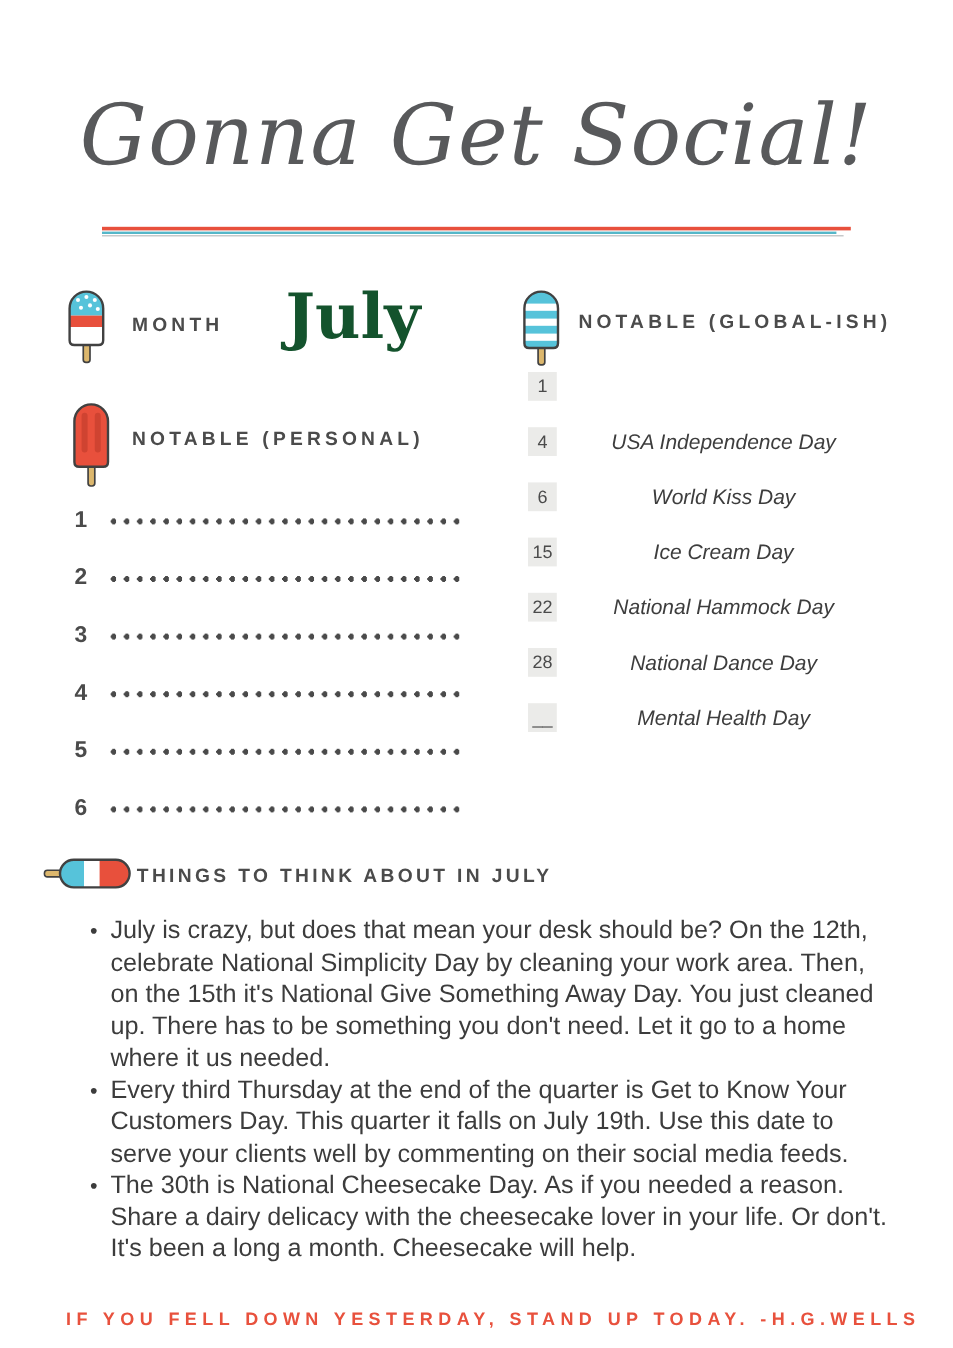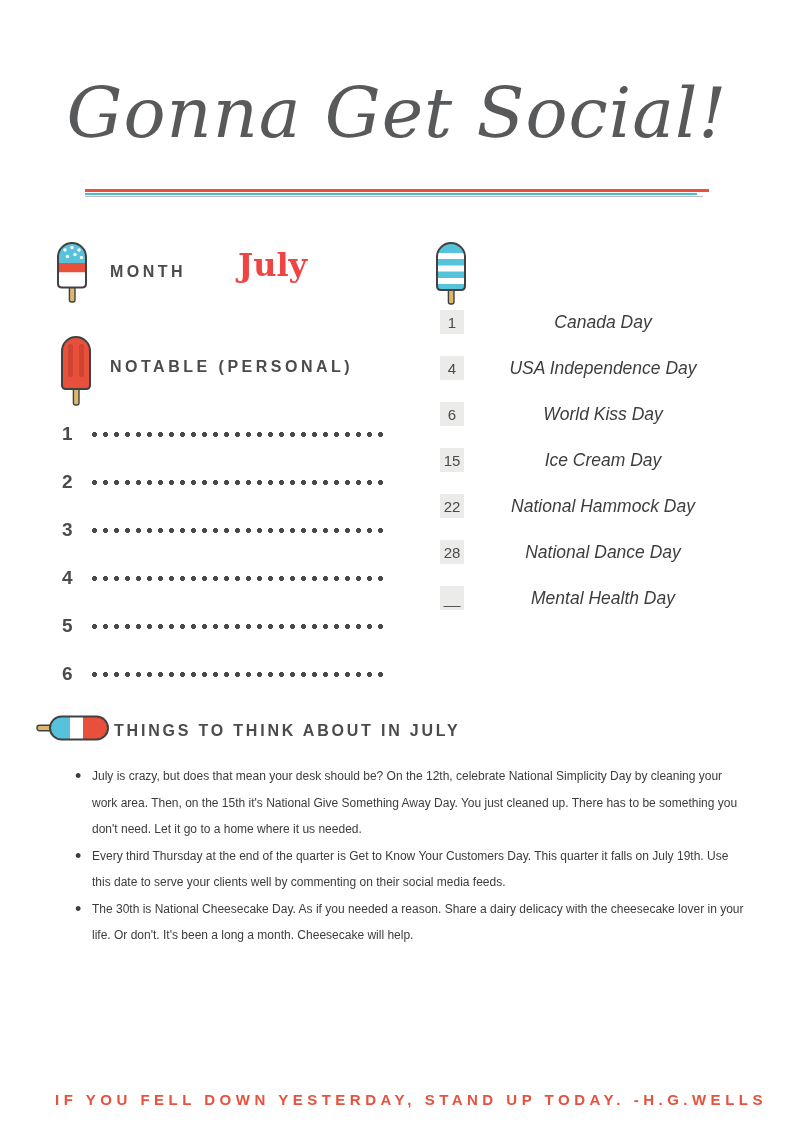--- a/index.html
+++ b/index.html
@@ -46,25 +46,25 @@
     font-size: 16px;
     letter-spacing: 3.5px;
     color: #4b4b4b;
     white-space: nowrap;
   }
 
   
   .month-icon    { position: absolute; left: 54px;  top: 240px; }
   .month-label   { position: absolute; left: 110px; top: 263px; }
   .month-value   {
-    position: absolute; left: 238px; top: 246px;
+    position: absolute; left: 238px; top: 234px;
     font-family: "DejaVu Serif", serif;
     font-weight: bold;
-    font-size: 32px;
-    color: #ef4444;
+    font-size: 52px;
+    color: #14532d;
   }
 
   
   .personal-icon  { position: absolute; left: 58px;  top: 334px; }
   .personal-label { position: absolute; left: 110px; top: 358px; }
   .personal-list  { position: absolute; left: 62px;  top: 410px; width: 326px; }
   .personal-row   { display: flex; align-items: center; height: 48px; }
   .personal-num   {
     width: 20px;
     font-weight: bold;
@@ -100,21 +100,21 @@
     color: #3d3d3d;
     white-space: nowrap;
   }
 
   
   .things-icon  { position: absolute; left: 36px;  top: 714px; }
   .things-label { position: absolute; left: 114px; top: 722px; letter-spacing: 2.8px; }
   .things-list  {
     position: absolute; left: 92px; top: 763px; width: 652px;
     list-style: none;
-    font-size: 12px;
+    font-size: 21px;
     line-height: 26.5px;
     color: #3c3c3c;
   }
   .things-list li { position: relative; }
   .things-list li::before {
     content: "\2022";
     position: absolute;
     left: -17px;
     top: 0;
     font-size: 18px;
@@ -219,25 +219,25 @@
       <g clip-path="url(#gpop)">
         <rect x="4" y="3" width="28" height="47" fill="#ffffff"></rect>
         <rect x="4" y="3" width="28" height="10" fill="#56c3da"></rect>
         <rect x="4" y="19" width="28" height="6.5" fill="#56c3da"></rect>
         <rect x="4" y="31.5" width="28" height="6.5" fill="#56c3da"></rect>
         <rect x="4" y="44" width="28" height="6" fill="#56c3da"></rect>
       </g>
       <path d="M4 17 A14 14 0 0 1 32 17 L32 46 Q32 50 28 50 L8 50 Q4 50 4 46 Z" fill="none" stroke="#414141" stroke-width="2"></path>
     </svg>
   </span>
+  <span class="sec-label global-label">NOTABLE (GLOBAL-ISH)</span>
 
   <div class="global-list">
     <div class="global-row">
       <span class="day-chip">1</span>
-      <span class="day-name">Canada Day</span>
     </div>
     <div class="global-row">
       <span class="day-chip">4</span>
       <span class="day-name">USA Independence Day</span>
     </div>
     <div class="global-row">
       <span class="day-chip">6</span>
       <span class="day-name">World Kiss Day</span>
     </div>
     <div class="global-row">

